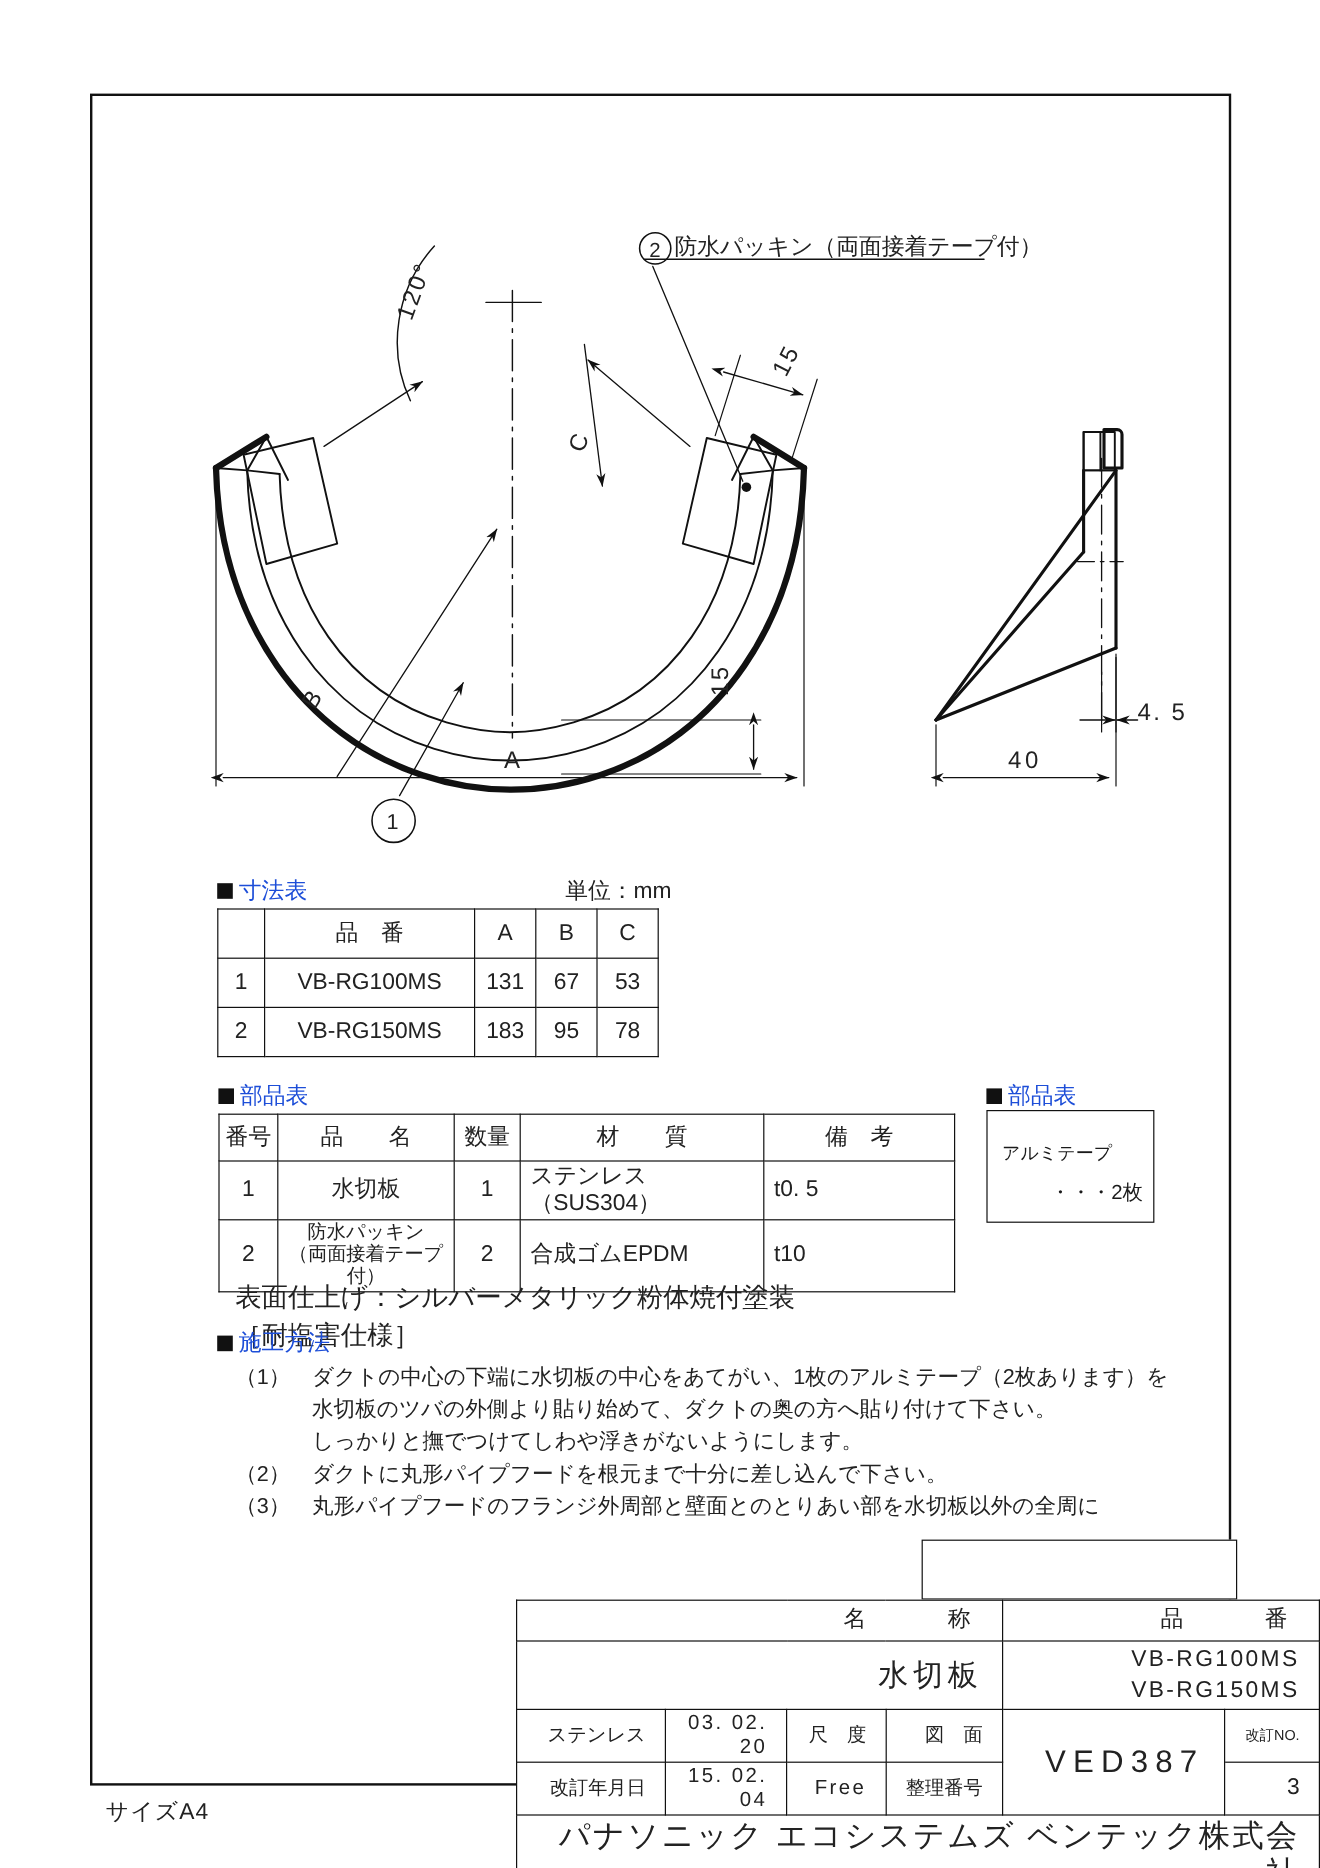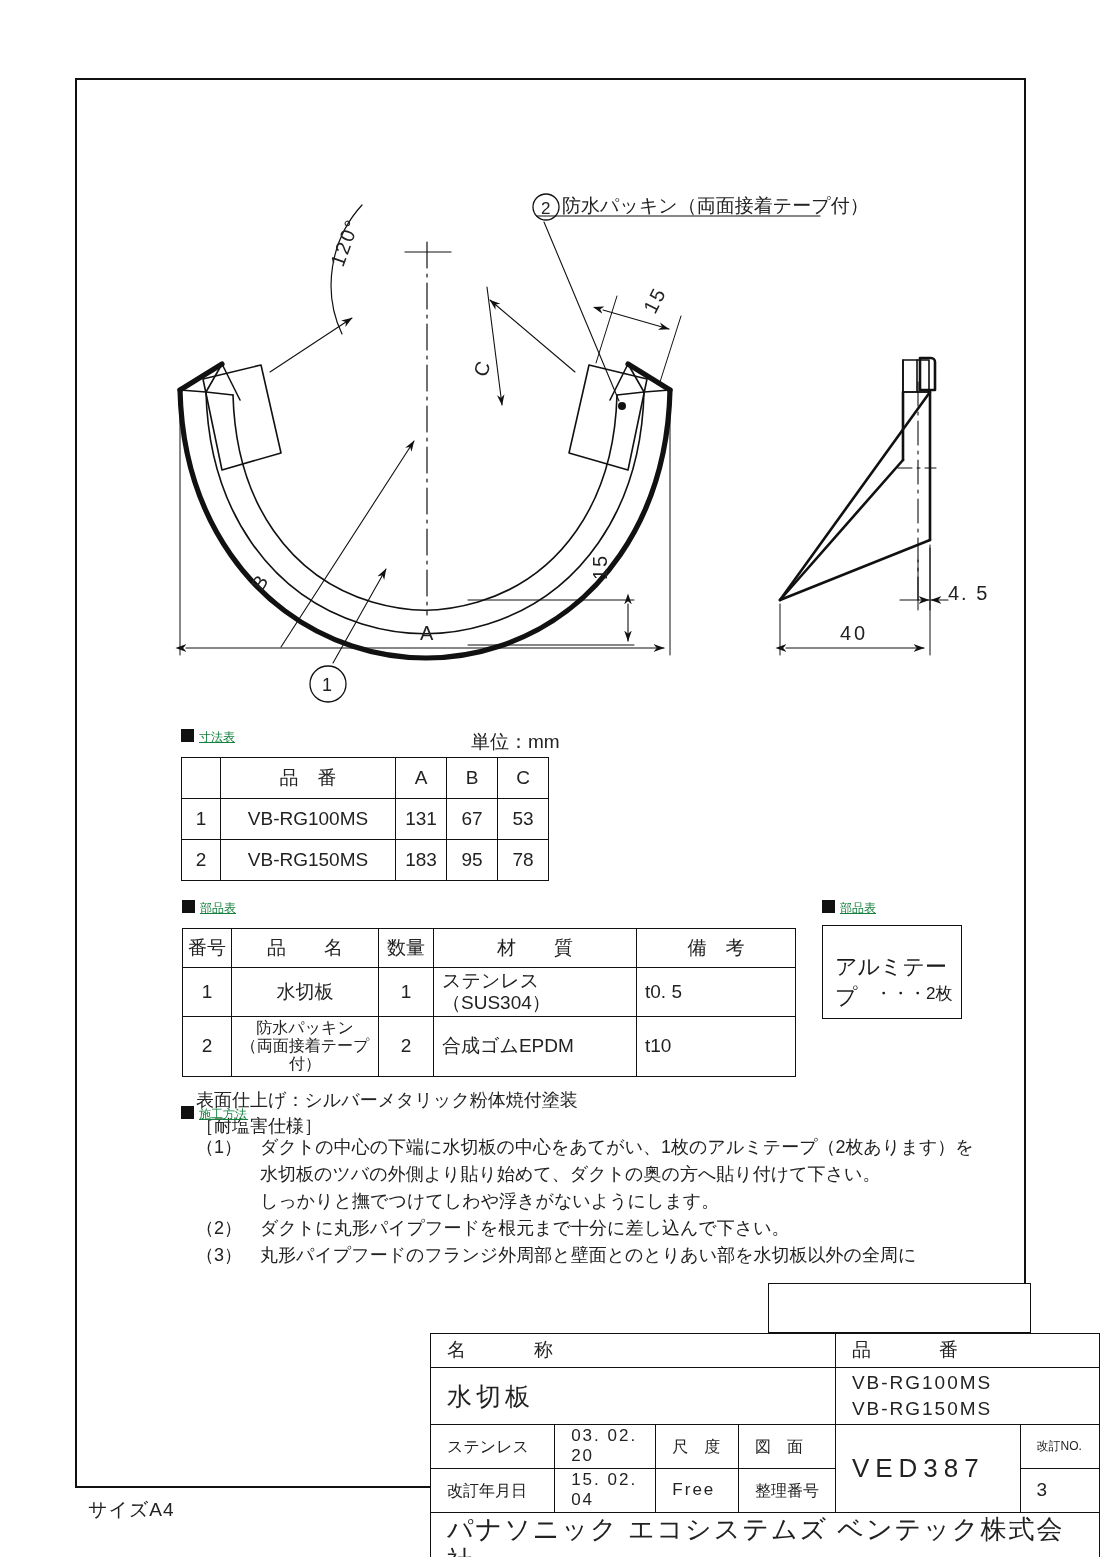--- a/index.html
+++ b/index.html
@@ -30,21 +30,21 @@
     border:1.6px solid #111;
     font-weight:normal;
     text-align:center;
     vertical-align:middle;
     font-size:19px;
     color:#222;
     padding:2px 3px;
     line-height:1.15;
   }
   .sec-head{
-    position:absolute;font-size:12px;color:#15803d;white-space:nowrap;text-decoration:underline;
+    position:absolute;font-size:19px;color:#1d4ed8;white-space:nowrap;
   }
   .sec-head .blk{
     display:inline-block;width:13px;height:13px;background:#111;
     margin-right:5px;vertical-align:-1px;
   }
 
   .unit-note{position:absolute;font-size:19px;color:#222;white-space:nowrap;}
 
   
   #dim-table{left:181px;top:757px;}
@@ -62,43 +62,43 @@
   #parts-table .c-mat{width:196px;}
   #parts-table .c-rem{width:152px;}
   #parts-table .two-line{font-size:16px;line-height:1.15;}
   #parts-table .lft{text-align:left;padding-left:8px;}
 
   
   #tape-box{
     position:absolute;left:822px;top:925px;width:140px;height:94px;
     border:1.6px solid #111;box-sizing:border-box;background:#fff;
   }
-  #tape-box .l1{position:absolute;left:12px;top:26px;font-size:22px;}
+  #tape-box .l1{position:absolute;left:12px;top:26px;font-size:15px;}
   #tape-box .l2{position:absolute;left:52px;top:56px;font-size:17px;}
 
   .finish{
-    position:absolute;left:196px;top:1087px;font-size:18px;color:#222;
+    position:absolute;left:196px;top:1065px;font-size:22px;color:#222;
     line-height:1.45;white-space:nowrap;
   }
   .finish .l2{display:block;}
 
   
   #method-head{left:181px;top:1106px;}
   .method-list{
     position:absolute;left:196px;top:1134px;font-size:18px;color:#222;
     line-height:1.5;white-space:nowrap;
   }
   .method-list .row{display:flex;}
   .method-list .idx{width:64px;flex:0 0 64px;}
   .method-list .txt .cont{display:block;}
 
   
   .tb{position:absolute;border-collapse:collapse;background:#fff;}
   .tb td{
-    border:1.6px solid #111;font-weight:normal;text-align:left;
+    border:1.6px solid #111;font-weight:normal;text-align:right;
     vertical-align:middle;color:#222;padding:1px 16px;line-height:1.2;
   }
   #tb-top{left:768px;top:1283px;width:263px;height:50px;
           border:1.6px solid #111;box-sizing:border-box;position:absolute;background:#fff;}
   #tb-main{left:430px;top:1333px;}
   #tb-main .h{font-size:19px;letter-spacing:10px;height:31px;}
   #tb-main .nm{font-size:25px;letter-spacing:4px;height:54px;}
   #tb-main .pn{font-size:19px;letter-spacing:2px;height:54px;line-height:1.35;}
   #tb-main .lbl{font-size:16px;height:27px;white-space:nowrap;}
   #tb-main .val{font-size:17px;letter-spacing:2px;height:27px;}

